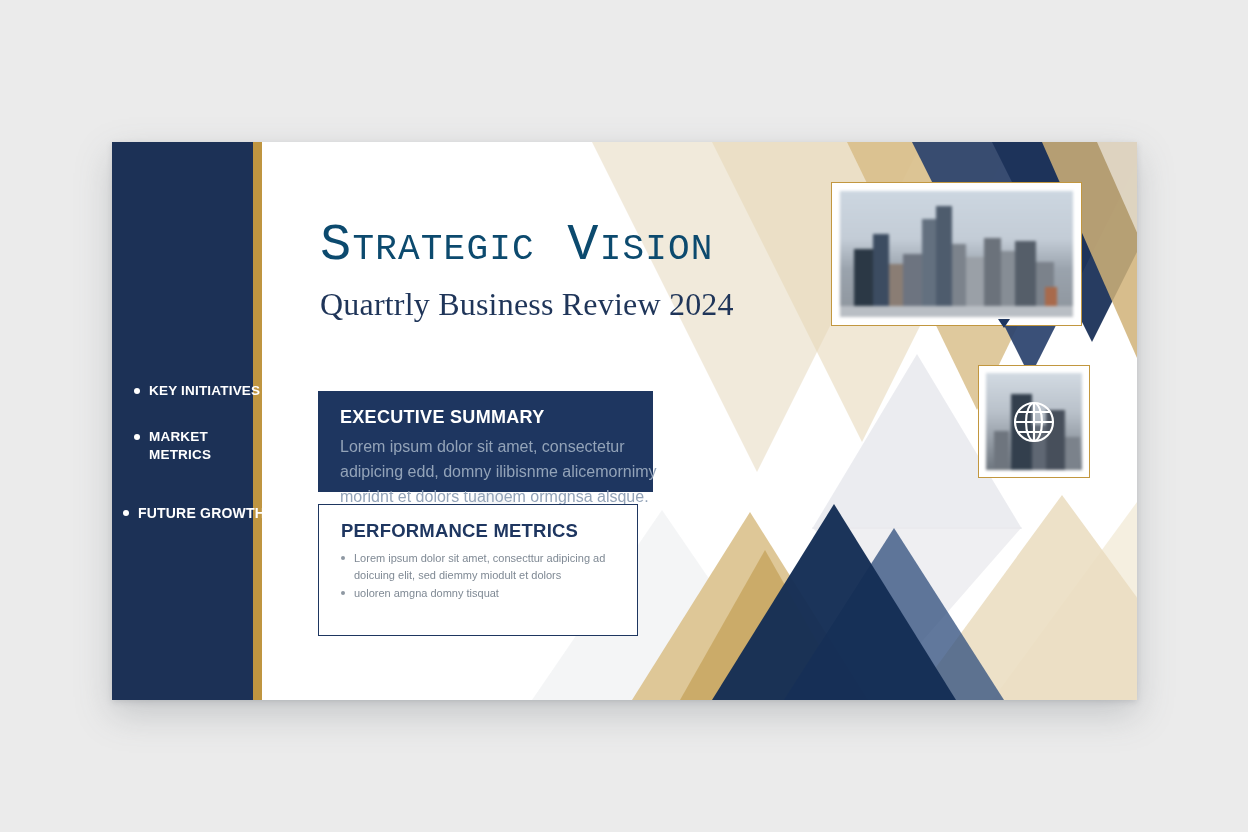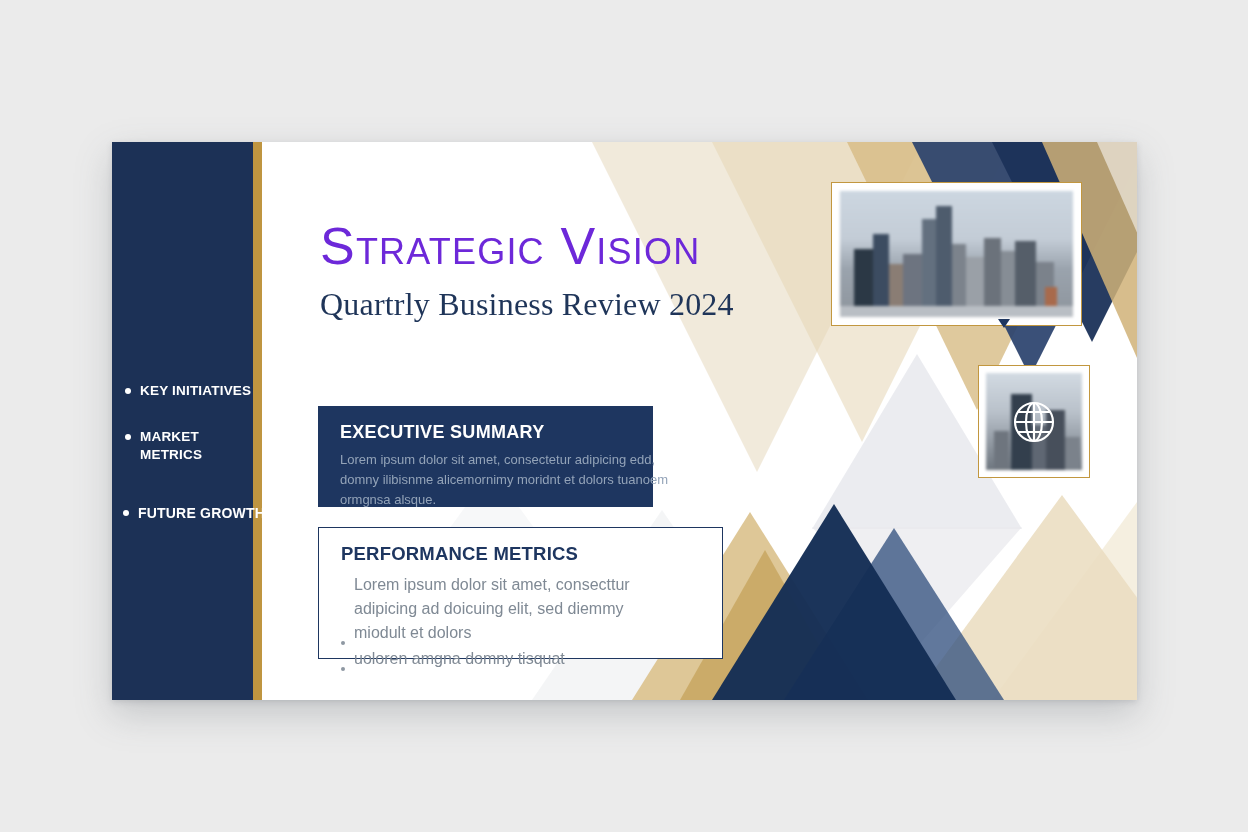--- a/index.html
+++ b/index.html
@@ -163,21 +163,21 @@
   .nav-list {
     position: absolute;
     left: 0; top: 240px;
     width: 145px;
   }
   .nav-item {
     display: flex;
     align-items: flex-start;
     gap: 9px;
     margin-bottom: 28px;
-    padding-left: 13px;
+    padding-left: 22px;
     white-space: nowrap;
   }
   .nav-bullet {
     flex: 0 0 auto;
     width: 6px; height: 6px;
     border-radius: 50%;
     background: #ffffff;
     margin-top: 6px;
   }
   .nav-label {
@@ -189,94 +189,93 @@
   }
   .nav-item.tight { padding-left: 11px; margin-top: 39px; }
   .nav-item.tight .nav-label { font-size: 14px; }
 
   
   #title-block {
     position: absolute;
     left: 208px; top: 78px;
   }
   #main-title {
-    font-family: Liberation Sans, sans-serif;
+    font-family: Liberation Mono, monospace;
     font-variant: small-caps;
     font-size: 52px;
-    color: #6d28d9;
+    color: #0c4a6e;
     letter-spacing: 1.2px;
     line-height: 1;
     white-space: nowrap;
   }
   #subtitle {
     font-family: "Liberation Serif", serif;
     font-size: 32px;
     color: #1f3559;
     margin-top: 14px;
     letter-spacing: 0.2px;
     white-space: nowrap;
   }
 
   
   #exec-card {
     position: absolute;
-    left: 206px; top: 264px;
+    left: 206px; top: 249px;
     width: 335px;
     height: 101px;
     background: #1e3660;
     padding: 16px 18px 0 22px;
     box-sizing: border-box;
   }
   #exec-title {
     color: #ffffff;
     font-size: 18px;
     font-weight: bold;
     letter-spacing: 0.3px;
     margin-bottom: 7px;
   }
   #exec-body {
     color: #93a3b8;
-    font-size: 13px;
+    font-size: 16px;
     line-height: 1.55;
     width: 330px;
   }
   #text-cursor {
     position: absolute;
     left: 241px; top: 154px;
     width: 12px; height: 11px;
     background: linear-gradient(135deg, #49d4e0 0%, #49d4e0 45%, #0e2a52 46%, #0e2a52 100%);
   }
 
   
   #perf-card {
     position: absolute;
-    left: 206px; top: 385px;
-    width: 405px;
+    left: 206px; top: 362px;
+    width: 320px;
     height: 132px;
     background: #ffffff;
     border: 1.6px solid #1e3660;
     padding: 15px 18px 16px 22px;
     box-sizing: border-box;
   }
   #perf-title {
     color: #1e3660;
     font-size: 18.5px;
     font-weight: bold;
     letter-spacing: 0.2px;
     margin-bottom: 8px;
   }
   .perf-item {
     display: flex;
     gap: 9px;
     color: #7f8994;
-    font-size: 16px;
+    font-size: 11px;
     line-height: 1.5;
     margin-bottom: 2px;
     white-space: nowrap;
-    align-items: flex-end;
   }
   .perf-bullet {
     flex: 0 0 auto;
     width: 4px; height: 4px;
     border-radius: 50%;
     background: #8e98a2;
     margin-top: 6px;
   }
 
   

